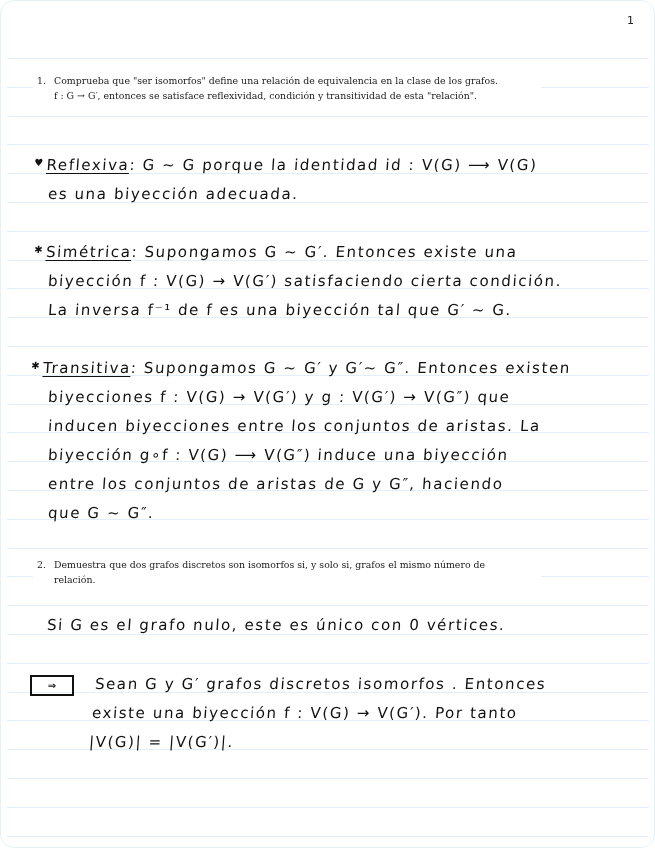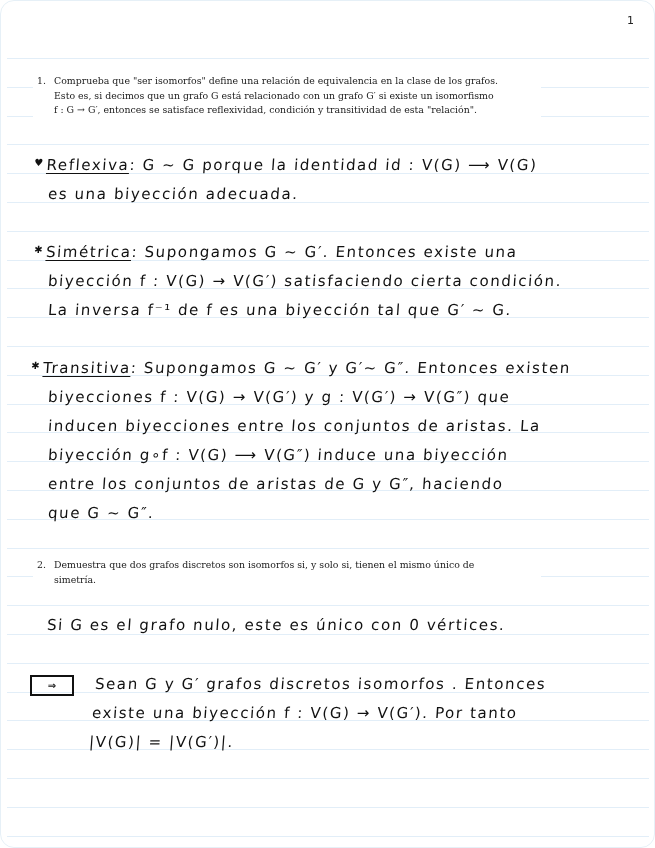--- a/index.html
+++ b/index.html
@@ -77,21 +77,20 @@
       <div class="rule" style="top: 806px; background: rgb(226, 238, 248);"></div>
       <div class="rule" style="top: 835px; background: rgb(226, 238, 248);"></div>
     </div>
 
   <div class="page-number">1</div>
 
   <div class="printed" style="left:32px; top:71px; width:500px;">
     <span class="num">1.</span>
     <div class="body">
       <span class="line">Comprueba que "ser isomorfos" define una relación de equivalencia en la clase de los grafos.</span>
-      <span class="line">Esto es, si decimos que un grafo G está relacionado con un grafo G′ si existe un isomorfismo</span>
       <span class="line">f : G → G′, entonces se satisface reflexividad, condición y transitividad de esta "relación".</span>
     </div>
   </div>
 
   <div class="hw" style="left:33px; top:155px;">
     <span class="bullet">♥</span><span class="label">Reflexiva</span><span>: G ~ G  porque  la  identidad   id : V(G) ⟶ V(G)</span>
   </div>
   <div class="hw" style="left:47px; top:184px;">es   una   biyección   adecuada.</div>
 
   <div class="hw" style="left:33px; top:242px;">
@@ -105,22 +104,22 @@
   </div>
   <div class="hw" style="left:47px; top:387px;">biyecciones  f : V(G) → V(G′)     y   g : V(G′) → V(G″)  que</div>
   <div class="hw" style="left:47px; top:416px;">inducen  biyecciones  entre  los  conjuntos  de  aristas. La</div>
   <div class="hw" style="left:47px; top:445px;">biyección     g∘f : V(G) ⟶ V(G″)   induce  una  biyección</div>
   <div class="hw" style="left:47px; top:474px;">entre  los  conjuntos  de  aristas  de   G  y  G″, haciendo</div>
   <div class="hw" style="left:47px; top:503px;">que   G ~ G″.</div>
 
   <div class="printed" style="left:32px; top:555px; width:500px;">
     <span class="num">2.</span>
     <div class="body">
-      <span class="line">Demuestra que dos grafos discretos son isomorfos si, y solo si, tienen el mismo único de</span>
-      <span class="line">simetría.</span>
+      <span class="line">Demuestra que dos grafos discretos son isomorfos si, y solo si, grafos el mismo número de</span>
+      <span class="line">relación.</span>
     </div>
   </div>
 
   <div class="hw" style="left:46px; top:615px;">Si   G  es  el  grafo  nulo,  este  es  único  con  0  vértices.</div>
 
   <div class="boxed">⇒</div>
   <div class="hw" style="left:94px; top:674px;">Sean   G  y  G′  grafos  discretos  isomorfos . Entonces</div>
   <div class="hw" style="left:91px; top:703px;">existe  una  biyección  f : V(G) → V(G′). Por  tanto</div>
   <div class="hw" style="left:88px; top:732px;">|V(G)| = |V(G′)|.</div>
 

